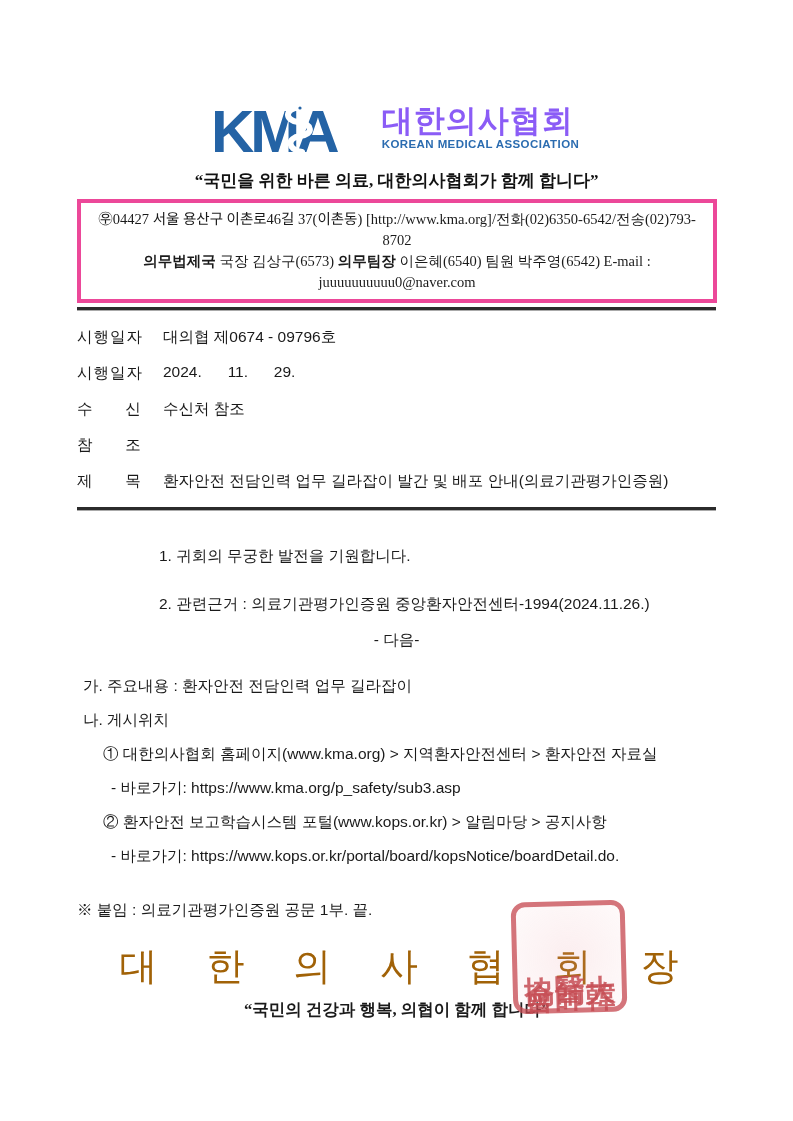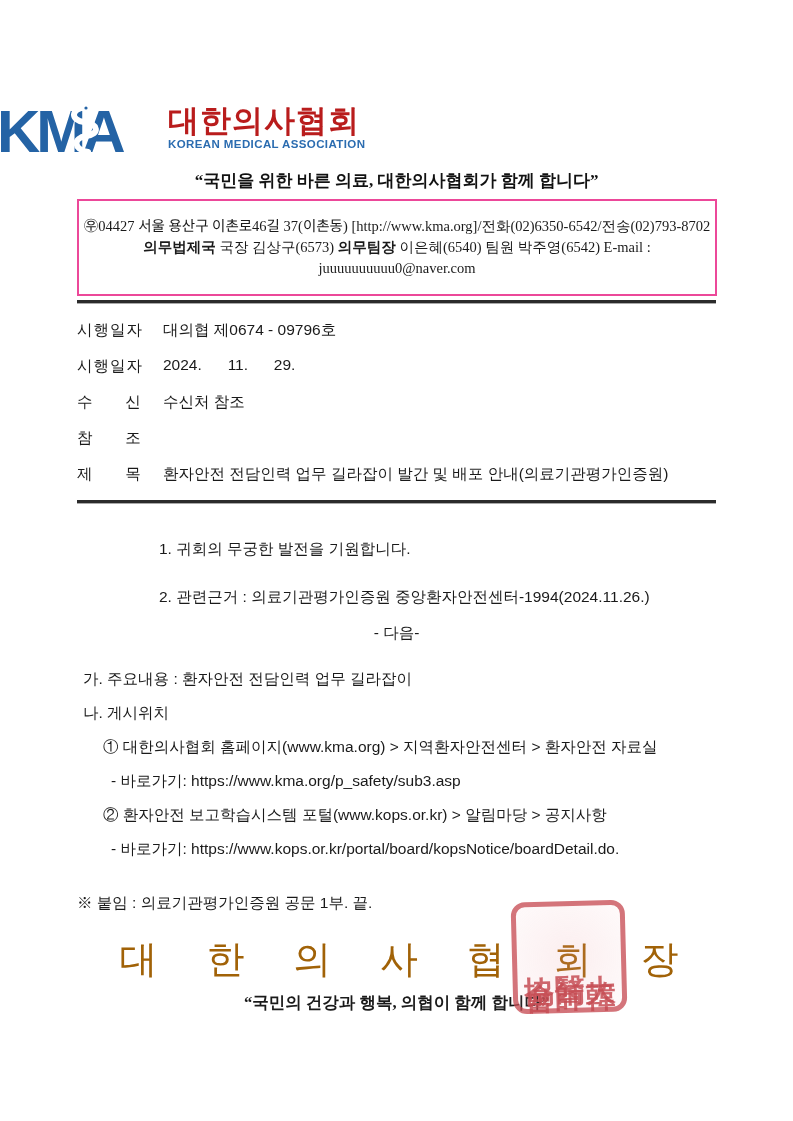--- a/index.html
+++ b/index.html
@@ -5,35 +5,35 @@
   * { margin:0; padding:0; box-sizing:border-box; }
   html,body { background:#e9e9e9; }
   .page {
     position:relative; width:793px; height:1121px; margin:0 auto;
     background:#ffffff; overflow:hidden;
     font-family:"Liberation Sans", sans-serif; color:#1a1a1a;
   }
   .content { padding:0 77px; }
 
   
-  .logo-row { margin-top:102px; display:flex; justify-content:flex-start; align-items:flex-start; gap:10px; }
+  .logo-row { margin-top:102px; display:flex; justify-content:center; align-items:flex-start; gap:10px; }
   .logo-mark { flex:0 0 auto; }
   .org-block { display:flex; flex-direction:column; justify-content:flex-start; padding-top:3px; }
-  .org-ko { font-size:31px; font-weight:800; color:#b91c1c; letter-spacing:1px; line-height:32px; }
+  .org-ko { font-size:31px; font-weight:800; color:#8b5cf6; letter-spacing:1px; line-height:32px; }
   .org-en { font-size:11.5px; font-weight:700; color:#2b6cb0; letter-spacing:0.4px; margin-top:1px; }
   .slogan-top {
     text-align:center; margin-top:5px;
     font-family:"Liberation Serif", serif; font-weight:bold; font-size:17px; color:#111;
   }
 
   
   .contact-box {
-    width:640px; margin:7px auto 0; border:2px solid #ec4899;
+    width:640px; margin:7px auto 0; border:4px solid #ec4899;
     font-family:"Liberation Serif", serif; font-size:14.5px; line-height:21px;
-    text-align:center; padding:15px 4px;
+    text-align:center; padding:6px 4px;
   }
   .contact-box b { font-weight:bold;margin-top:18px; }
 
   .thick-rule { height:4px; background:linear-gradient(#2b2b2b 0 75%, #aaaaaa 75% 100%); margin-top:4px; }
 
   
   .doc-info { margin-top:16px; font-size:15.5px; }
   .doc-row { display:flex; margin-bottom:15px; }
   .doc-label { width:86px; white-space:pre; letter-spacing:1px; }
   .doc-value { white-space:pre; }

